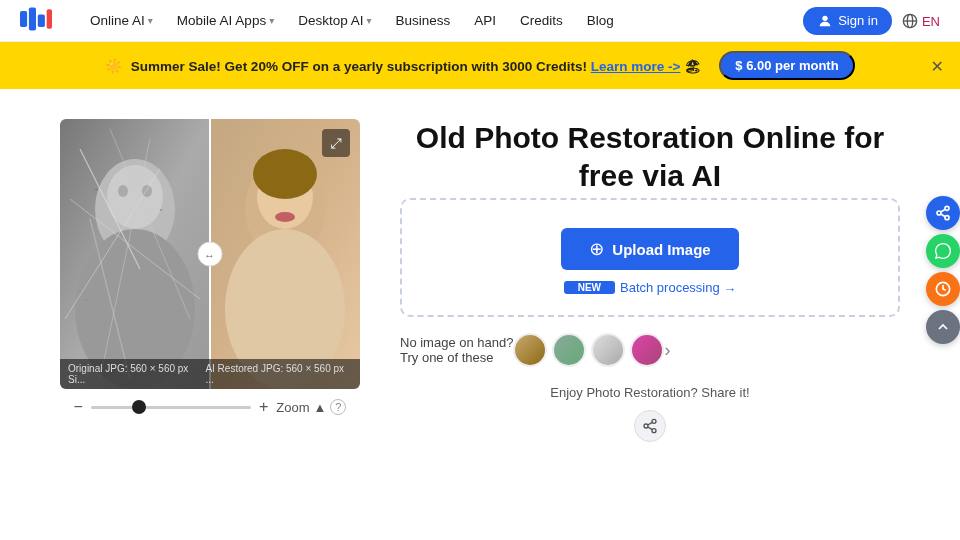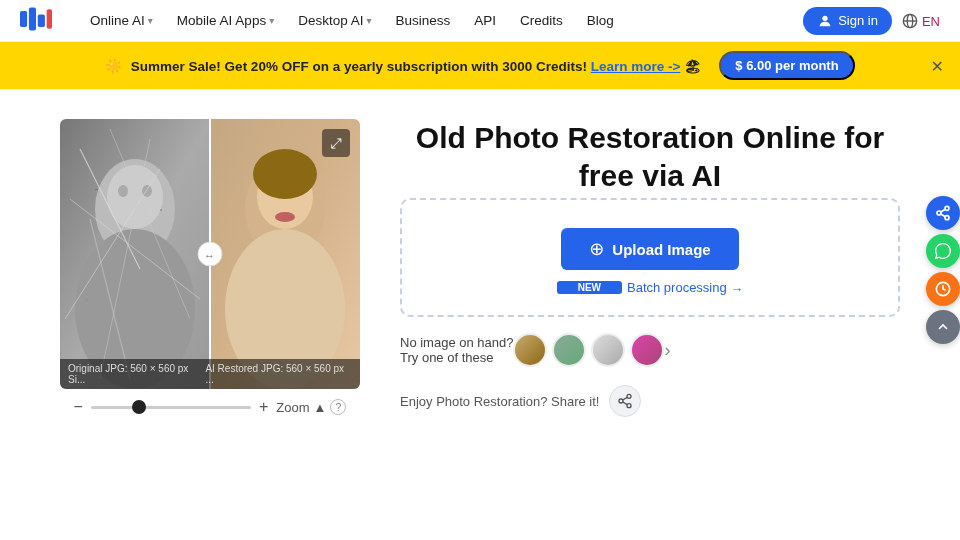--- a/index.html
+++ b/index.html
@@ -44,34 +44,34 @@
     .right-panel { flex: 1; }
     .hero-title { font-size: 30px; font-weight: 700; color: #111; line-height: 1.25; text-align: center; margin-bottom: 4px; }
     .hero-desc { text-align: center; font-size: 14px; color: #444; line-height: 1.6; margin-bottom: 22px; }
 
     
     .upload-box { border: 2px dashed #c8d0e0; border-radius: 10px; padding: 28px 30px 20px 30px; display: flex; flex-direction: column; align-items: center; gap: 10px; margin-bottom: 16px; }
     .upload-btn { background: #2563eb; color: #fff; border: none; border-radius: 6px; padding: 10px 28px; font-size: 15px; font-weight: 600; cursor: pointer; display: flex; align-items: center; gap: 8px; }
     .upload-btn .plus-icon { font-size: 18px; font-weight: 300; }
     .drag-drop-text { font-size: 12.5px; color: #777; }
     .batch-link { display: flex; align-items: center; gap: 5px; font-size: 13px; color: #2563eb; cursor: pointer; text-decoration: none; }
-    .batch-new { background: #2563eb; color: #fff; border-radius: 3px; font-size: 10px; font-weight: 700; padding: 1px 21px; text-align: center; }
+    .batch-new { background: #2563eb; color: #fff; border-radius: 3px; font-size: 10px; font-weight: 700; padding: 1px 14px; text-align: center; }
 
     
     .sample-row { display: flex; align-items: center; margin-bottom: 18px; }
     .sample-thumbs { display: flex; gap: 5px; }
     .sample-thumb { width: 34px; height: 34px; border-radius: 50%; background: #bbb; overflow: hidden; cursor: pointer; border: 2px solid #eee; }
     .sample-thumb-1 { background: linear-gradient(135deg, #c9a96e, #8b6914); }
     .sample-thumb-2 { background: linear-gradient(135deg, #8a9, #6a7); }
     .sample-thumb-3 { background: linear-gradient(135deg, #ddd, #aaa); }
     .sample-thumb-4 { background: linear-gradient(135deg, #d4a, #a47); }
     .sample-chevron { font-size: 18px; color: #888; cursor: pointer; }
 
     
-    .share-row { display: flex; align-items: center; gap: 10px; }
+    .share-row { display: flex; align-items: center; gap: 10px; flex-direction: column; }
     .share-text { font-size: 13px; color: #555; }
     .share-btn { width: 32px; height: 32px; border-radius: 50%; background: #f0f2f5; border: 1px solid #ddd; display: flex; align-items: center; justify-content: center; cursor: pointer; font-size: 14px; color: #555; }
 
     
     .floating-btns { position: fixed; right: 0; top: 50%; transform: translateY(-50%); display: flex; flex-direction: column; gap: 4px; z-index: 100; }
     .float-btn { width: 34px; height: 34px; border-radius: 50%; display: flex; align-items: center; justify-content: center; cursor: pointer; font-size: 16px; box-shadow: 0 2px 6px rgba(0,0,0,0.2); }
     .float-btn-blue { background: #2563eb; color: #fff; }
     .float-btn-green { background: #22c55e; color: #fff; }
 
     .photo-compare-container { position: relative; width: 300px; height: 270px; border-radius: 6px; overflow: hidden; }

